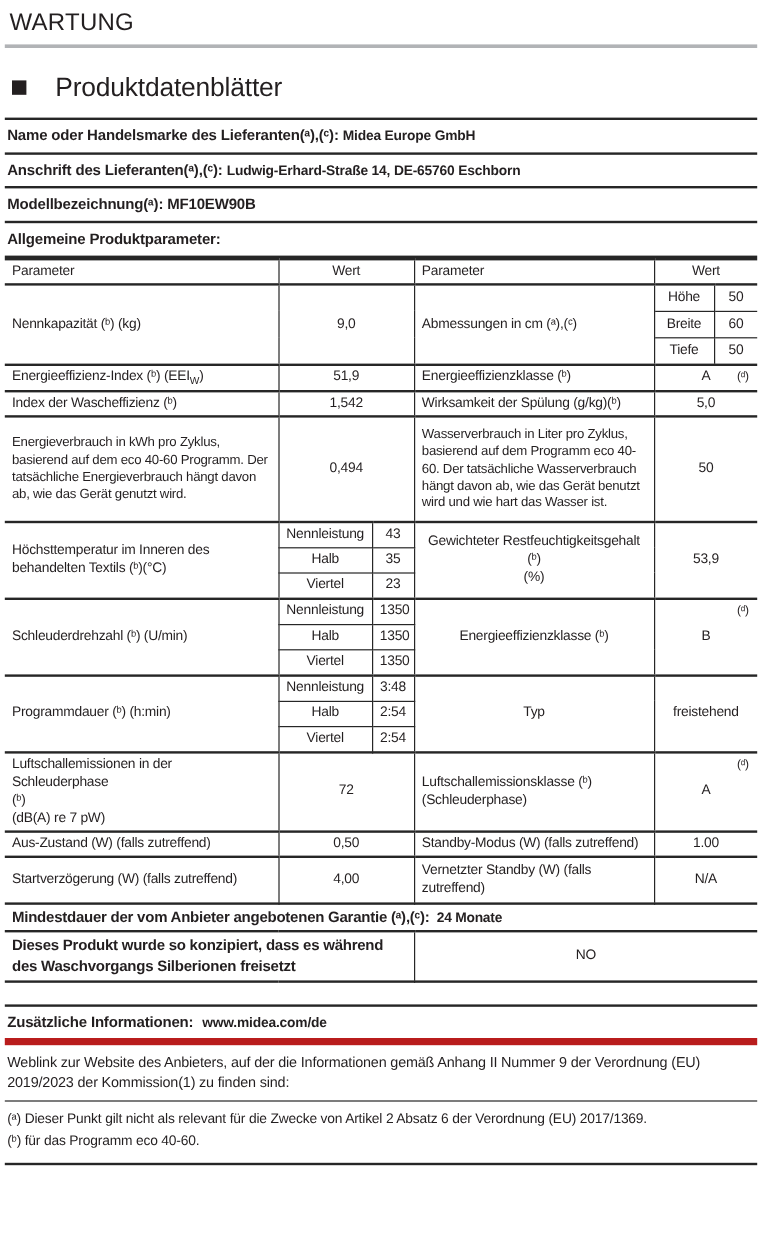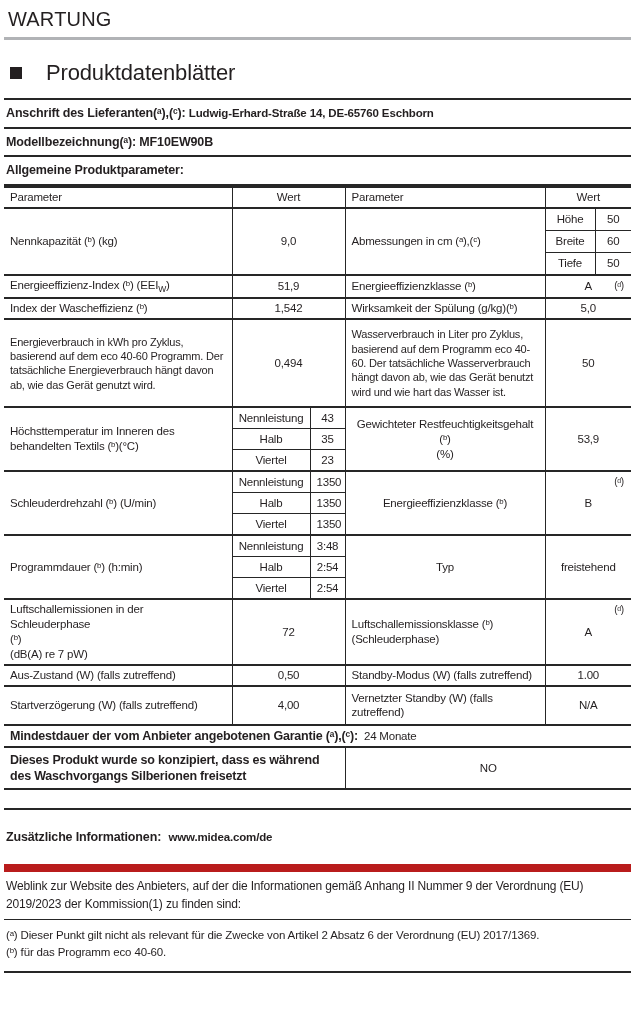--- a/index.html
+++ b/index.html
@@ -37,43 +37,47 @@
   tr.hdr td{height:15px;}
   tr.h-dim td{height:17px;}
   tr.h-sm td{height:15px;}
   tr.h-big td{height:82px;}
   tr.h-sub td{height:16px;}
   tr.h-noise td{height:48px;}
   tr.h-net td{height:33px;}
   tr.h-warr td{height:16px;}
   tr.h-silver td{height:36px;}
   td.wl{font-weight:700;font-size:12.5px;}
-  td.wl .wv{font-weight:400;font-size:11.5px;margin-left:6px;}
+  td.wl .wv{font-weight:700;font-size:11.5px;margin-left:6px;}
 
   .addl{margin-top:18px;border-top:2px solid #262626;}
-  .addl-row{border-bottom:8px solid #b91c1c;padding:20px 2px;font-size:12.5px;}
+  .addl-row{border-bottom:6px solid #b91c1c;padding:6px 2px;font-size:12.5px;}
   .addl-row .b{font-weight:700;}
   .addl-row .v{font-weight:700;font-size:11.5px;margin-left:4px;}
   .weblink-row{border-bottom:1.5px solid #262626;padding:6px 2px;font-size:12px;line-height:1.45;}
   .footnotes{border-bottom:2.5px solid #262626;padding:7px 2px 9px 2px;font-size:11.5px;line-height:1.5;}
 </style>
 </head>
 <body>
 
 <div class="page">
 
   <div class="chapter-title">WARTUNG</div>
   <div class="gray-rule"></div>
 
   <div class="section-head">
     <span class="bullet-square"></span>
     <span class="section-title">Produktdatenblätter</span>
   </div>
   <div class="rule-2"></div>
 
+  <div class="info-row">
+    <span class="b">Name oder Handelsmarke des Lieferanten(ᵃ),(ᶜ):</span>
+    <span class="v">Midea Europe GmbH</span>
+  </div>
   <div class="info-row">
     <span class="b">Anschrift des Lieferanten(ᵃ),(ᶜ):</span>
     <span class="v">Ludwig-Erhard-Straße 14, DE-65760 Eschborn</span>
   </div>
   <div class="info-row">
     <span class="b">Modellbezeichnung(ᵃ):</span>
     <span class="b">MF10EW90B</span>
   </div>
   <div class="info-row">
     <span class="b">Allgemeine Produktparameter:</span>

